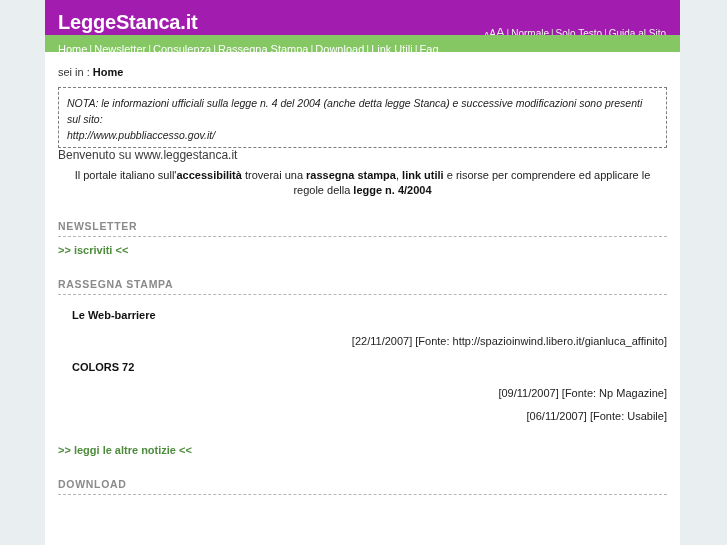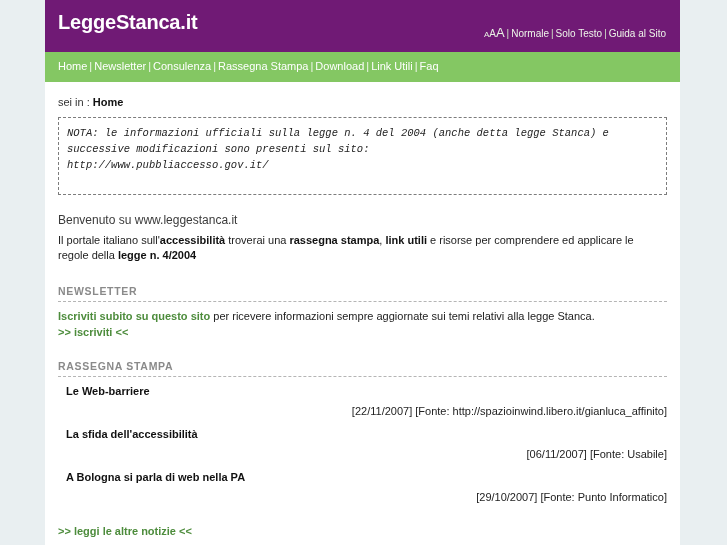--- a/index.html
+++ b/index.html
@@ -23,22 +23,22 @@
     position: absolute;
     left: 45px;
     top: 0;
     width: 635px;
     height: 545px;
     background: #ffffff;
   }
 
   
   #header {
-    height: 52px;
-    background: #701a75;
+    height: 35px;
+    background: #a21caf;
     position: relative;
   }
   #site-title {
     position: absolute;
     left: 13px;
     top: 11px;
     color: #ffffff;
     font-size: 20px;
     font-weight: bold;
     letter-spacing: -0.2px;
@@ -62,21 +62,21 @@
   #access-tools .sz-l { font-size: 13px; }
   #access-tools .sep { color: #cfe2c5; margin: 0 2px; }
   #access-tools a {
     color: #eef5ea;
     text-decoration: none;
     cursor: pointer;
   }
 
   
   #navbar {
-    height: 30px;
+    height: 17px;
     background: #84c763;
     position: relative;
   }
   #navlist {
     position: absolute;
     left: 13px;
     top: 8px;
     color: #ffffff;
     font-size: 11px;
     white-space: nowrap;
@@ -98,23 +98,21 @@
     color: #333333;
   }
   #breadcrumb .crumb-current {
     font-weight: bold;
     color: #111111;
   }
 
   
   #nota {
     border: 1px dashed #7c7c7c;
-    padding: 7px 8px 21px 8px;
-    margin-bottom: 18px;
-    font-family: Liberation Mono, monospace;
+    padding: 7px 8px 4px 8px;
   }
   #nota p {
     margin: 0;
     font-style: italic;
     font-size: 10.5px;
     line-height: 16px;
     color: #222222;
   }
 
   
@@ -122,20 +120,21 @@
     font-size: 12px;
     font-weight: normal;
     color: #3a3a3a;
     margin: 0 0 6px 0;
   }
   #welcome-text {
     margin: 0;
     font-size: 11px;
     line-height: 15px;
     color: #222222;
+    text-align: center;
   }
   #welcome-text b { font-weight: bold; color: #111111; }
 
   
   .section { margin-top: 22px; }
   .section-title {
     font-size: 10.5px;
     font-weight: bold;
     color: #8a8a8a;
     letter-spacing: 0.7px;
@@ -162,21 +161,21 @@
     font-weight: bold;
     font-size: 11px;
     text-decoration: none;
     cursor: pointer;
   }
 
   
   .press-item { margin-bottom: 11px; }
   .press-item:last-of-type { margin-bottom: 9px; }
   .press-title {
-    margin: 8px;
+    margin: 14px;
     font-size: 11px;
     font-weight: bold;
     color: #111111;
   }
   .press-meta {
     margin: 1px 0 0 0;
     font-size: 11px;
     color: #222222;
     text-align: right;
   }
@@ -207,42 +206,40 @@
       <p>http://www.pubbliaccesso.gov.it/</p>
     </div>
 
     <div id="welcome">
       <h2 id="welcome-heading">Benvenuto su www.leggestanca.it</h2>
       <p id="welcome-text"><span>Il portale italiano sull'</span><b>accessibilità</b><span> troverai una </span><b>rassegna stampa</b><span>, </span><b>link utili</b><span> e risorse per comprendere ed applicare le regole della </span><b>legge n. 4/2004</b></p>
     </div>
 
     <div class="section">
       <h3 class="section-title">NEWSLETTER</h3>
-      <p class="body-line"><a class="green-link">Iscriviti subito su questo sito</a><span> per ricevere informazioni sempre aggiornate sui temi relativi alla legge Stanca.</span></p>
       <a class="more-link">&gt;&gt; iscriviti &lt;&lt;</a>
     </div>
 
     <div class="section">
       <h3 class="section-title">RASSEGNA STAMPA</h3>
 
       <div class="press-item">
         <p class="press-title">Le Web-barriere</p>
         <p class="press-meta">[22/11/2007] [Fonte: http://spazioinwind.libero.it/gianluca_affinito]</p>
       </div>
 
-
       <div class="press-item">
-        <p class="press-title">La sfida dell'accessibilità</p>
+        <p class="press-title">COLORS 72</p>
+        <p class="press-meta">[09/11/2007] [Fonte: Np Magazine]</p>
+      </div>
+
+      <div class="press-item">
         <p class="press-meta">[06/11/2007] [Fonte: Usabile]</p>
       </div>
 
-      <div class="press-item">
-        <p class="press-title">A Bologna si parla di web nella PA</p>
-        <p class="press-meta">[29/10/2007] [Fonte: Punto Informatico]</p>
-      </div>
 
       <a id="press-more" class="more-link">&gt;&gt; leggi le altre notizie &lt;&lt;</a>
     </div>
 
     <div class="section">
       <h3 class="section-title">DOWNLOAD</h3>
 
     </div>
 
   </div>

